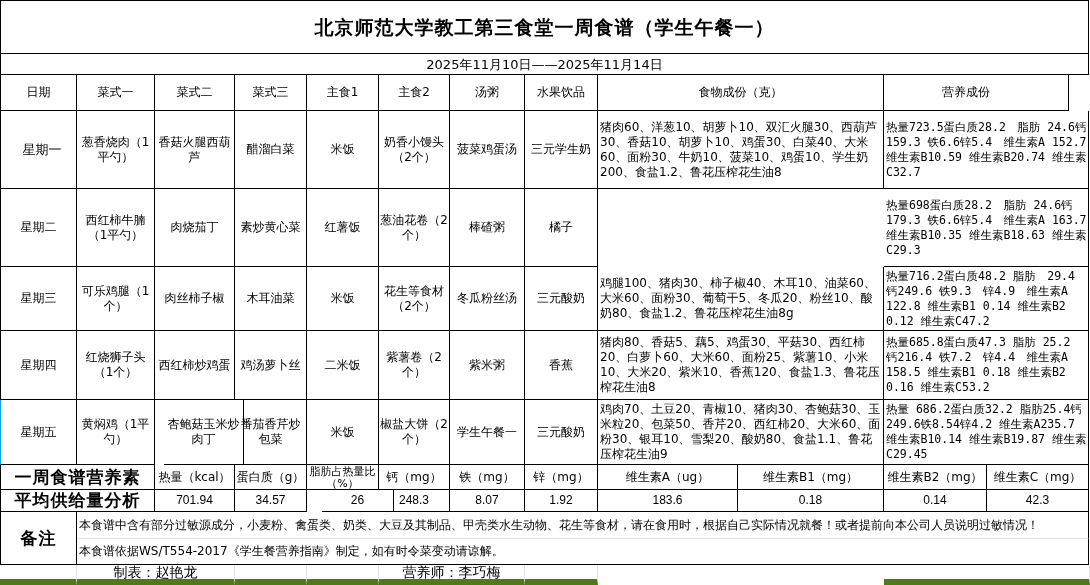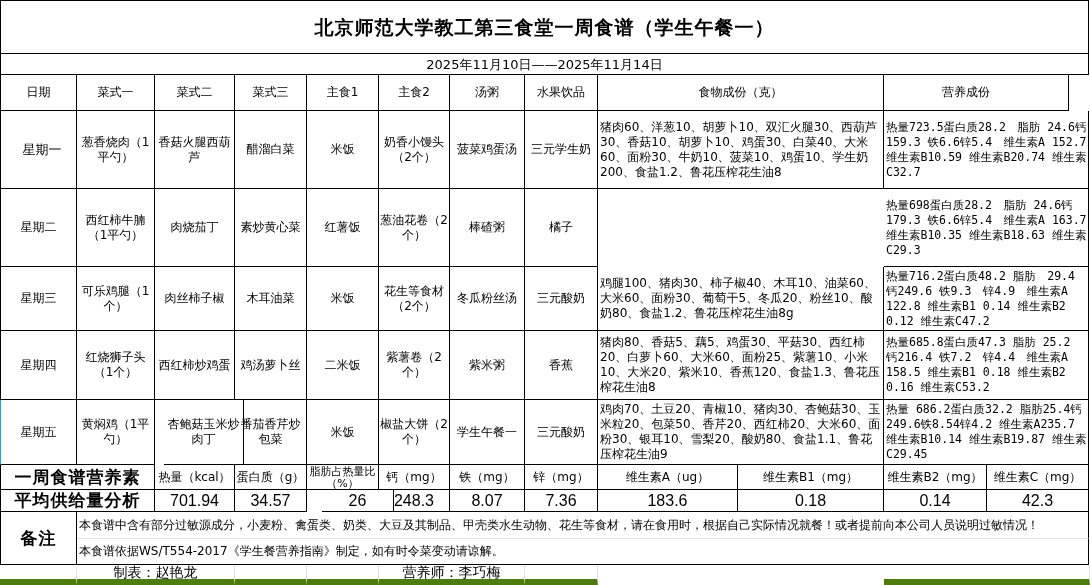--- a/index.html
+++ b/index.html
@@ -6,21 +6,21 @@
   html, body { width: 1090px; height: 585px; background: #ffffff; overflow: hidden; }
   body { font-family: "DejaVu Sans", "Liberation Sans", sans-serif; color: #000; position: relative; }
   .sheet { position: absolute; left: 0; top: 0; width: 1090px; height: 585px; }
   .cell { position: absolute; display: flex; align-items: center; justify-content: center; text-align: center;
           border-right: 1px solid #000; border-bottom: 1px solid #000; font-size: 12px; line-height: 15px; overflow: hidden; }
   .left { justify-content: flex-start; text-align: left; padding-left: 2px; }
   .title { font-family: "DejaVu Serif", "Liberation Serif", serif; font-weight: bold; font-size: 19px; letter-spacing: 1px; }
   .bigbold { font-family: "DejaVu Serif", "Liberation Serif", serif; font-weight: bold; font-size: 17px; letter-spacing: 1px; }
   .mono { font-family: "DejaVu Sans Mono", "Liberation Mono", monospace; font-size: 11.5px; line-height: 15px; }
   .sans13 { font-size: 13px; }
-  .num { font-family: "Liberation Sans", sans-serif; font-size: 16px; }
+  .num { font-family: "Liberation Sans", sans-serif; font-size: 12px; }
   .light { border-right: 1px solid #e3e3e3; border-bottom: 6px solid #4d7c0f; }
   .sig { font-size: 14px; }
 </style>
 </head>
 <body>
 
 <div class="sheet">
 
   <div class="cell title" style="left:0;top:0;width:1089px;height:54px;border-top:1px solid #000;border-left:1px solid #000;">北京师范大学教工第三食堂一周食谱（学生午餐一）</div>
 
@@ -102,21 +102,21 @@
   <div class="cell" style="left:738px;top:465px;width:146px;height:25px;">维生素B1（mg）</div>
   <div class="cell" style="left:884px;top:465px;width:103px;height:25px;">维生素B2（mg）</div>
   <div class="cell" style="left:987px;top:465px;width:102px;height:25px;">维生素C（mg）</div>
 
   <div class="cell bigbold" style="left:0;top:490px;width:155px;height:22px;border-left:1px solid #000;">平均供给量分析</div>
   <div class="cell num" style="left:155px;top:490px;width:80px;height:22px;">701.94</div>
   <div class="cell num" style="left:235px;top:490px;width:72px;height:22px;">34.57</div>
   <div class="cell num" style="left:322px;top:490px;width:72px;height:22px;">26</div>
   <div class="cell num" style="left:379px;top:490px;width:71px;height:22px;">248.3</div>
   <div class="cell num" style="left:450px;top:490px;width:75px;height:22px;">8.07</div>
-  <div class="cell num" style="left:525px;top:490px;width:73px;height:22px;">7.36</div>
+  <div class="cell num" style="left:525px;top:490px;width:73px;height:22px;">1.92</div>
   <div class="cell num" style="left:598px;top:490px;width:140px;height:22px;">183.6</div>
   <div class="cell num" style="left:738px;top:490px;width:146px;height:22px;">0.18</div>
   <div class="cell num" style="left:884px;top:490px;width:103px;height:22px;">0.14</div>
   <div class="cell num" style="left:987px;top:490px;width:102px;height:22px;">42.3</div>
 
   <div class="cell bigbold" style="left:0;top:512px;width:77px;height:53px;border-left:1px solid #000;">备注</div>
   <div class="cell left" style="left:77px;top:512px;width:1012px;height:27px;border-bottom:1px solid #e3e3e3;">本食谱中含有部分过敏源成分，小麦粉、禽蛋类、奶类、大豆及其制品、甲壳类水生动物、花生等食材，请在食用时，根据自己实际情况就餐！或者提前向本公司人员说明过敏情况！</div>
   <div class="cell left" style="left:77px;top:539px;width:1012px;height:26px;">本食谱依据WS/T554-2017《学生餐营养指南》制定，如有时令菜变动请谅解。</div>
 
   <div class="cell light" style="left:0;top:565px;width:77px;height:20px;"></div>

